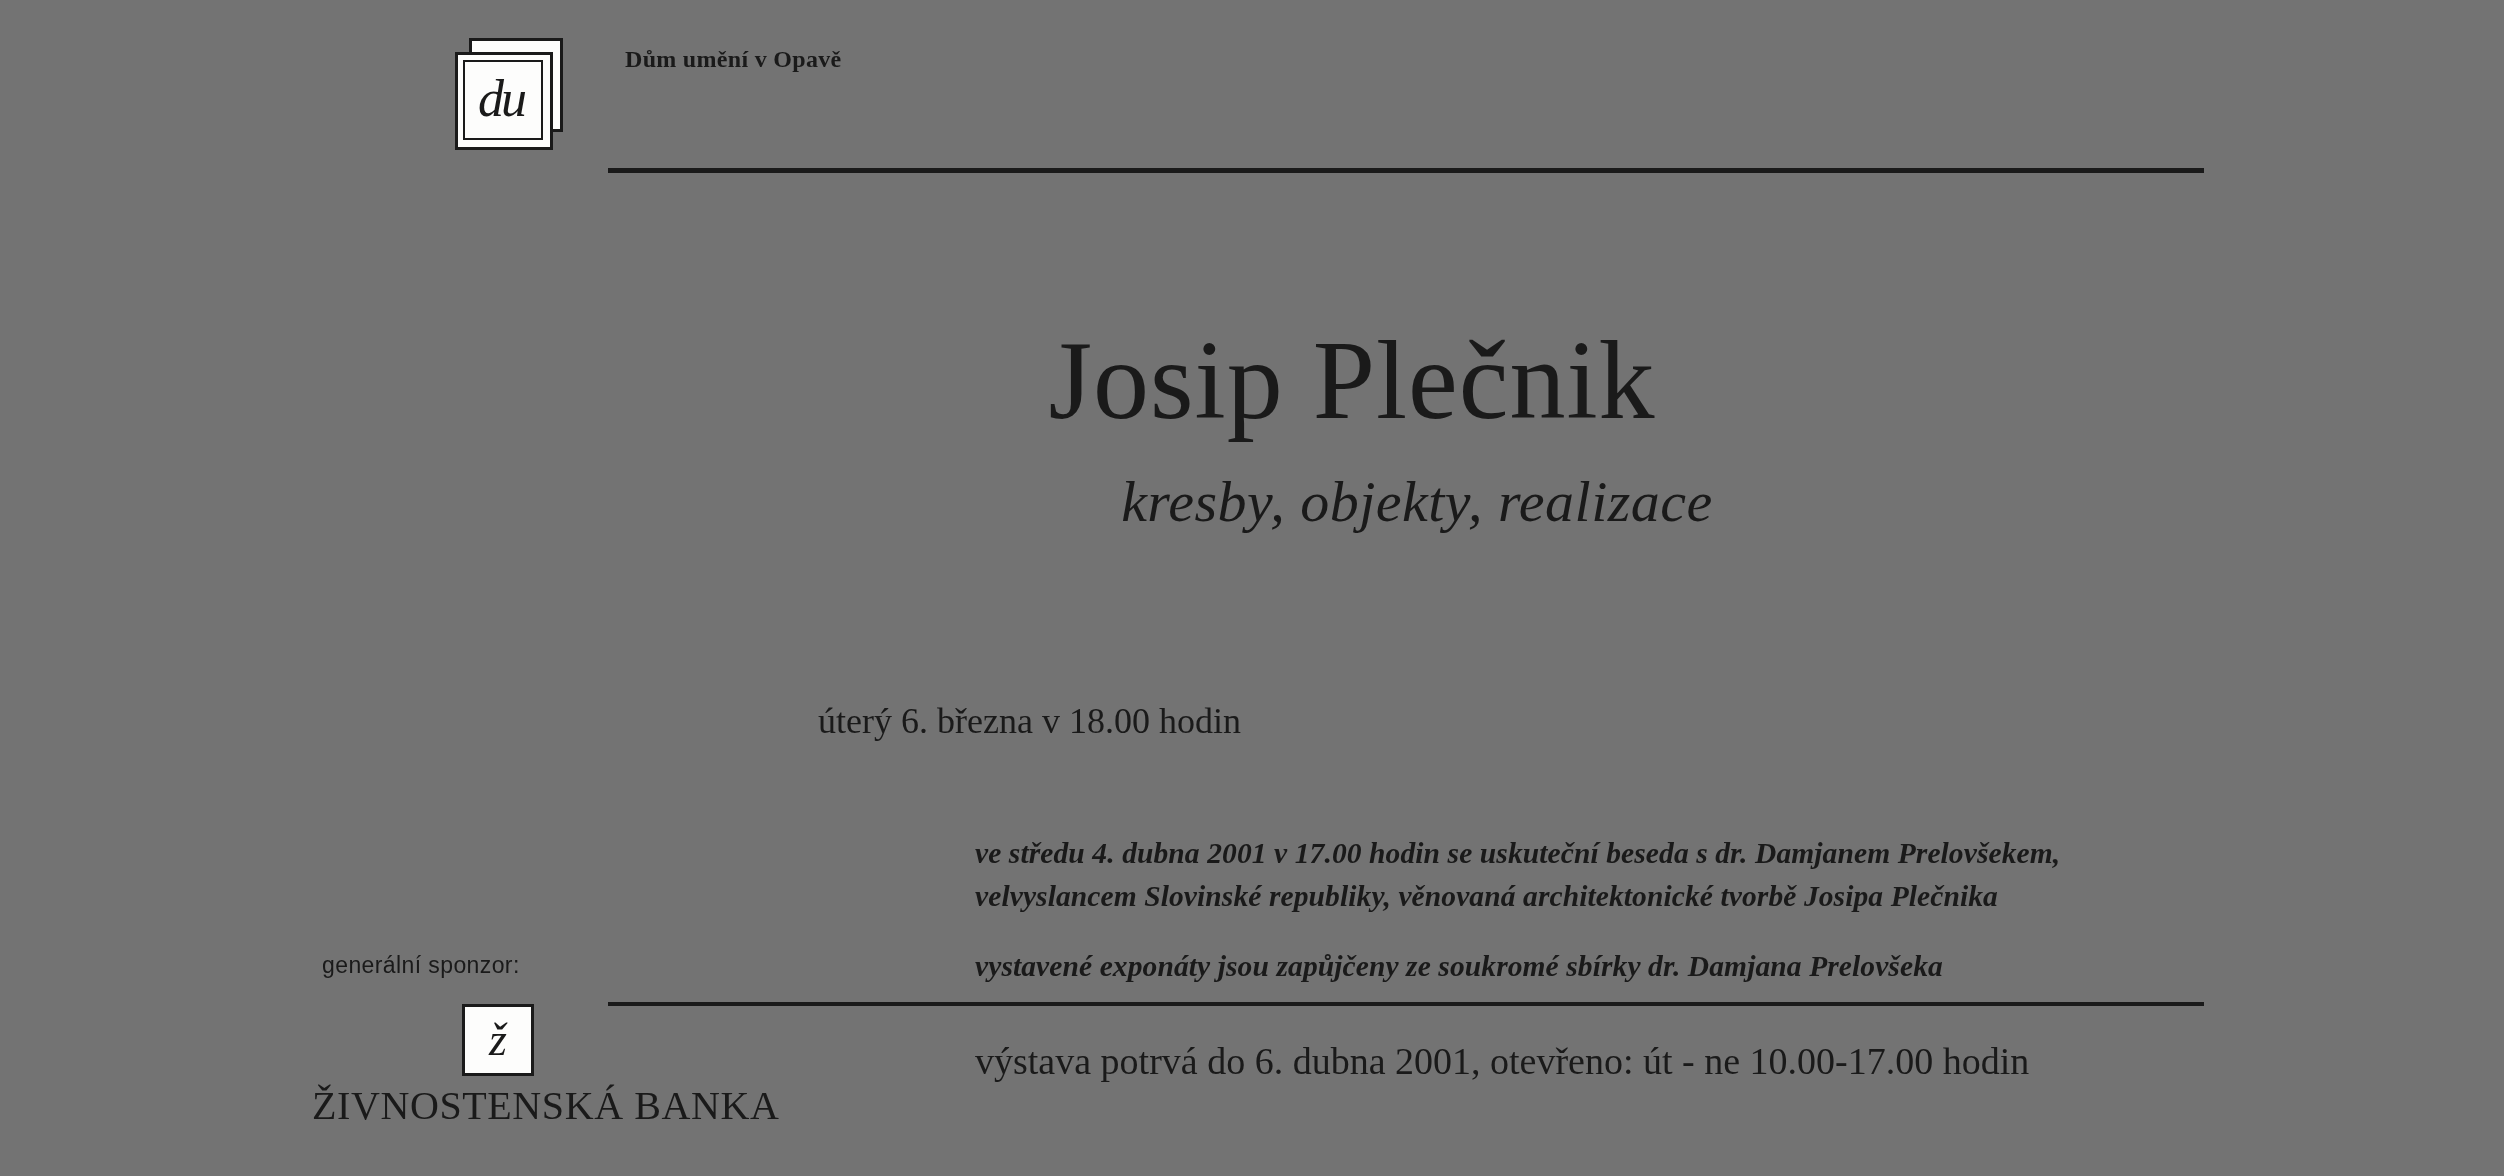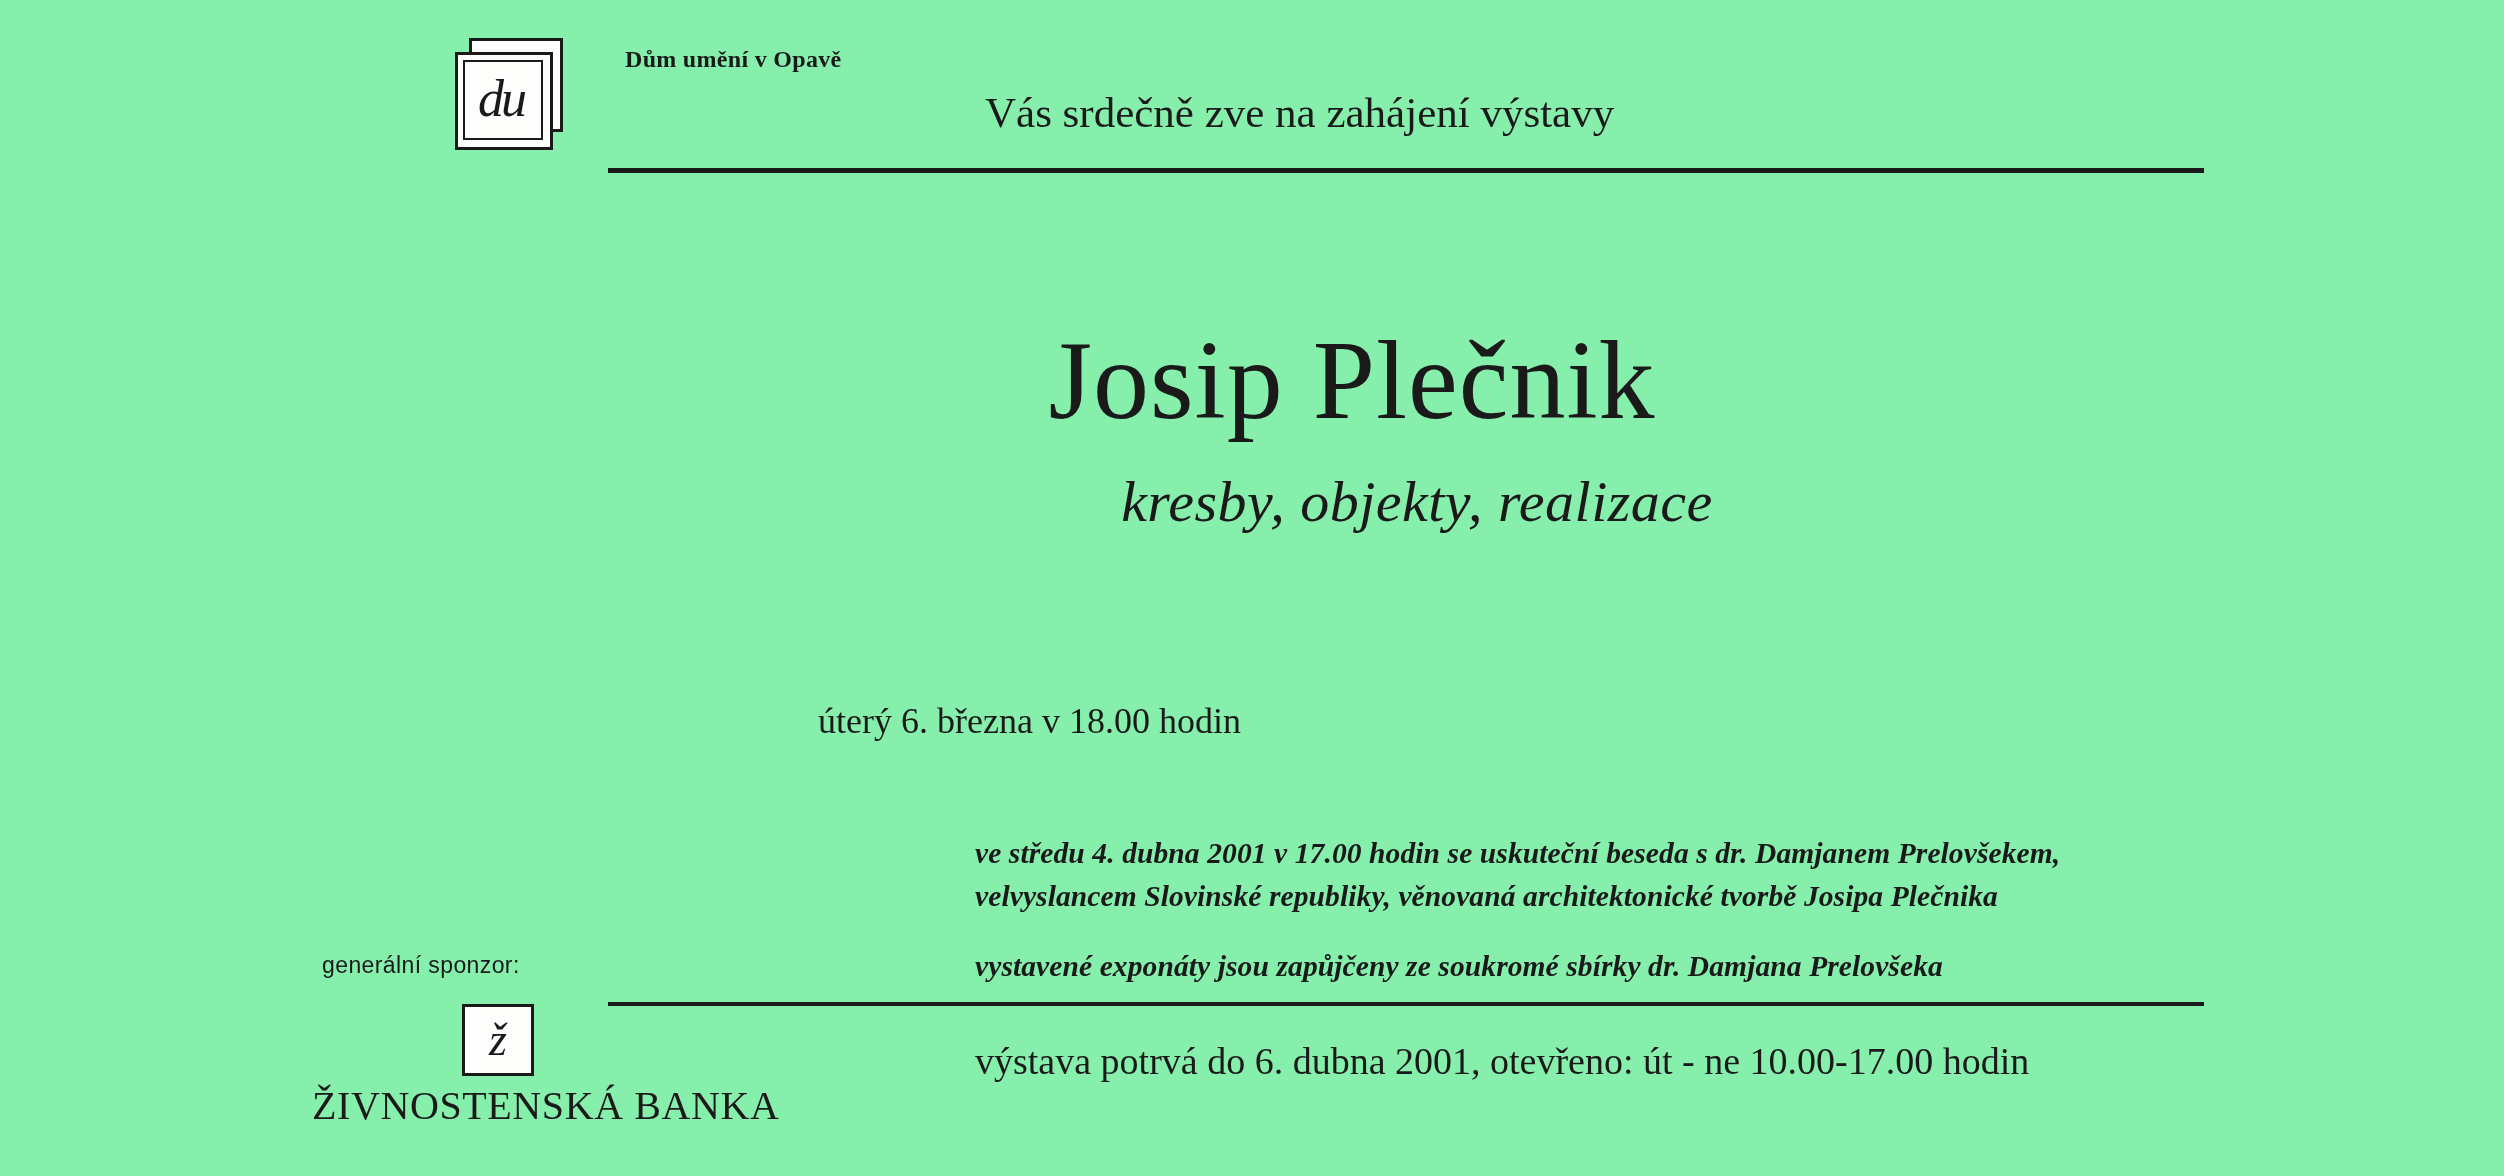--- a/index.html
+++ b/index.html
@@ -12,21 +12,21 @@
     height: 1176px;
     position: relative;
     overflow: hidden;
     font-family: "Liberation Serif", serif;
     color: #1a1a1a;
   }
 
   .page {
     position: absolute;
     inset: 0;
-    background: #86efac;
+    background: #737373;
   }
 
   
   .header {
     position: absolute;
     left: 0;
     top: 0;
     width: 100%;
     height: 200px;
   }
@@ -230,21 +230,20 @@
   <div class="header">
 
     <div class="logo-mark">
       <div class="sq-back"></div>
       <div class="sq-front"></div>
       <div class="sq-inner"></div>
       <div class="glyph">du</div>
     </div>
 
     <div class="header-line1">Dům umění v Opavě</div>
-    <div class="header-line2">Vás srdečně zve na zahájení výstavy</div>
     <div class="rule-top"></div>
   </div>
 
   <div class="title">Josip Plečnik</div>
   <div class="subtitle">kresby, objekty, realizace</div>
 
   <div class="datetime">úterý 6. března v 18.00 hodin</div>
 
   <div class="notes">
     <p class="note-block">ve středu 4. dubna 2001 v 17.00 hodin se uskuteční beseda s dr. Damjanem Prelovšekem, velvyslancem Slovinské republiky, věnovaná architektonické tvorbě Josipa Plečnika</p>

